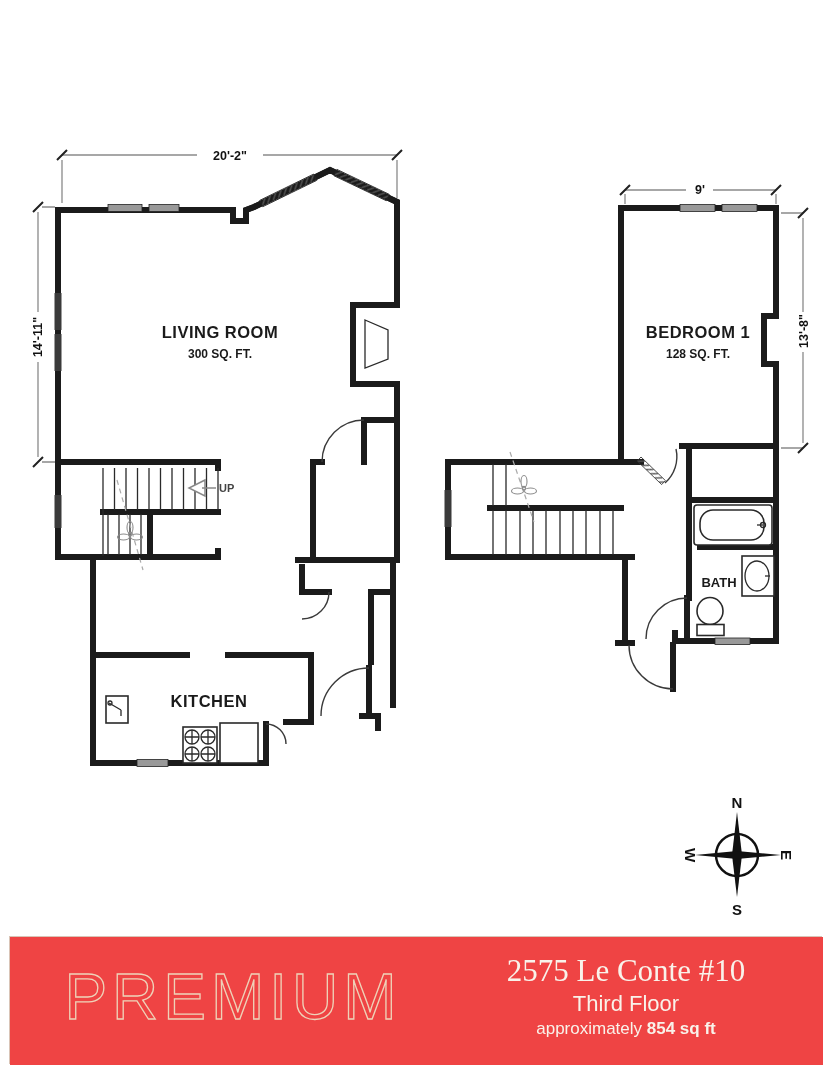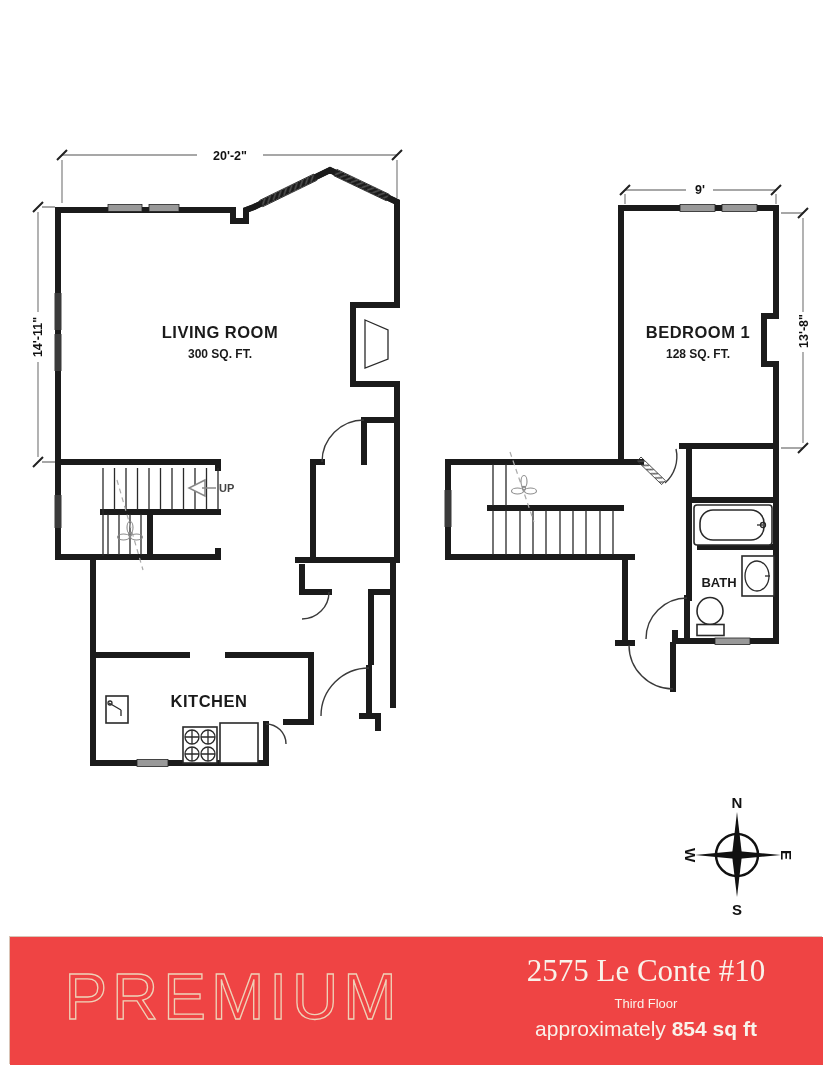--- a/index.html
+++ b/index.html
@@ -17,24 +17,24 @@
   .thin{fill:none;stroke:#2a2a2a;stroke-width:1.3;}
   .arc{fill:none;stroke:#3a3a3a;stroke-width:1.4;}
   .fixture{fill:#ffffff;stroke:#2a2a2a;stroke-width:1.6;}
   .dimline{stroke:#8a8a8a;stroke-width:1.3;fill:none;}
   .tick{stroke:#222;stroke-width:2;fill:none;}
   .dash{stroke:#aaa;stroke-width:1.2;fill:none;stroke-dasharray:5 4;}
   .fan{fill:none;stroke:#8c8c8c;stroke-width:1.1;}
   .footer{position:absolute;left:10px;top:937px;width:813px;height:128px;
           background:#8a330d;box-shadow:-1px -1px 0 #d9c4b6;}
   .brand-svg{position:absolute;left:28px;top:12px;}
-  .addr{position:absolute;left:450px;top:14px;width:372px;text-align:center;color:#f9f2ea;}
+  .addr{position:absolute;left:430px;top:14px;width:372px;text-align:center;color:#f9f2ea;}
   .addr-line1{font-family:"Liberation Serif",serif;font-size:31px;line-height:40px;font-weight:400;}
-  .addr-line2{font-size:13px;line-height:25px;font-weight:400;}
-  .addr-line3{font-size:21px;line-height:26px;font-weight:400;}
+  .addr-line2{font-size:22px;line-height:25px;font-weight:400;}
+  .addr-line3{font-size:17px;line-height:26px;font-weight:400;}
   .addr-line3 b{font-weight:700;}
 </style>
 </head>
 <body>
 
 <div class="page">
 
 <svg width="835" height="930" viewBox="0 0 835 930">
   <defs>
     <pattern id="hatch" patternUnits="userSpaceOnUse" width="6" height="6">

